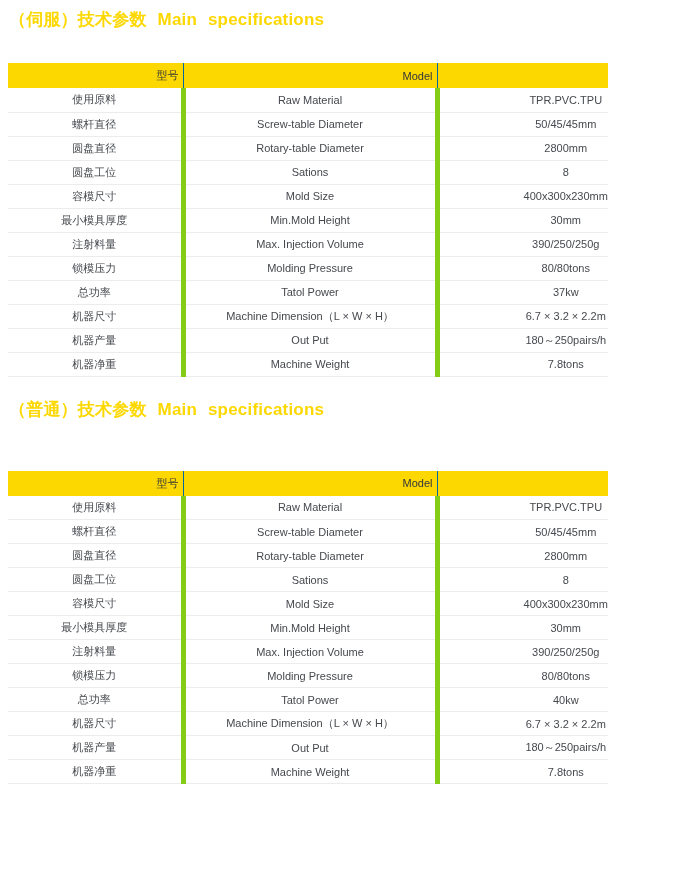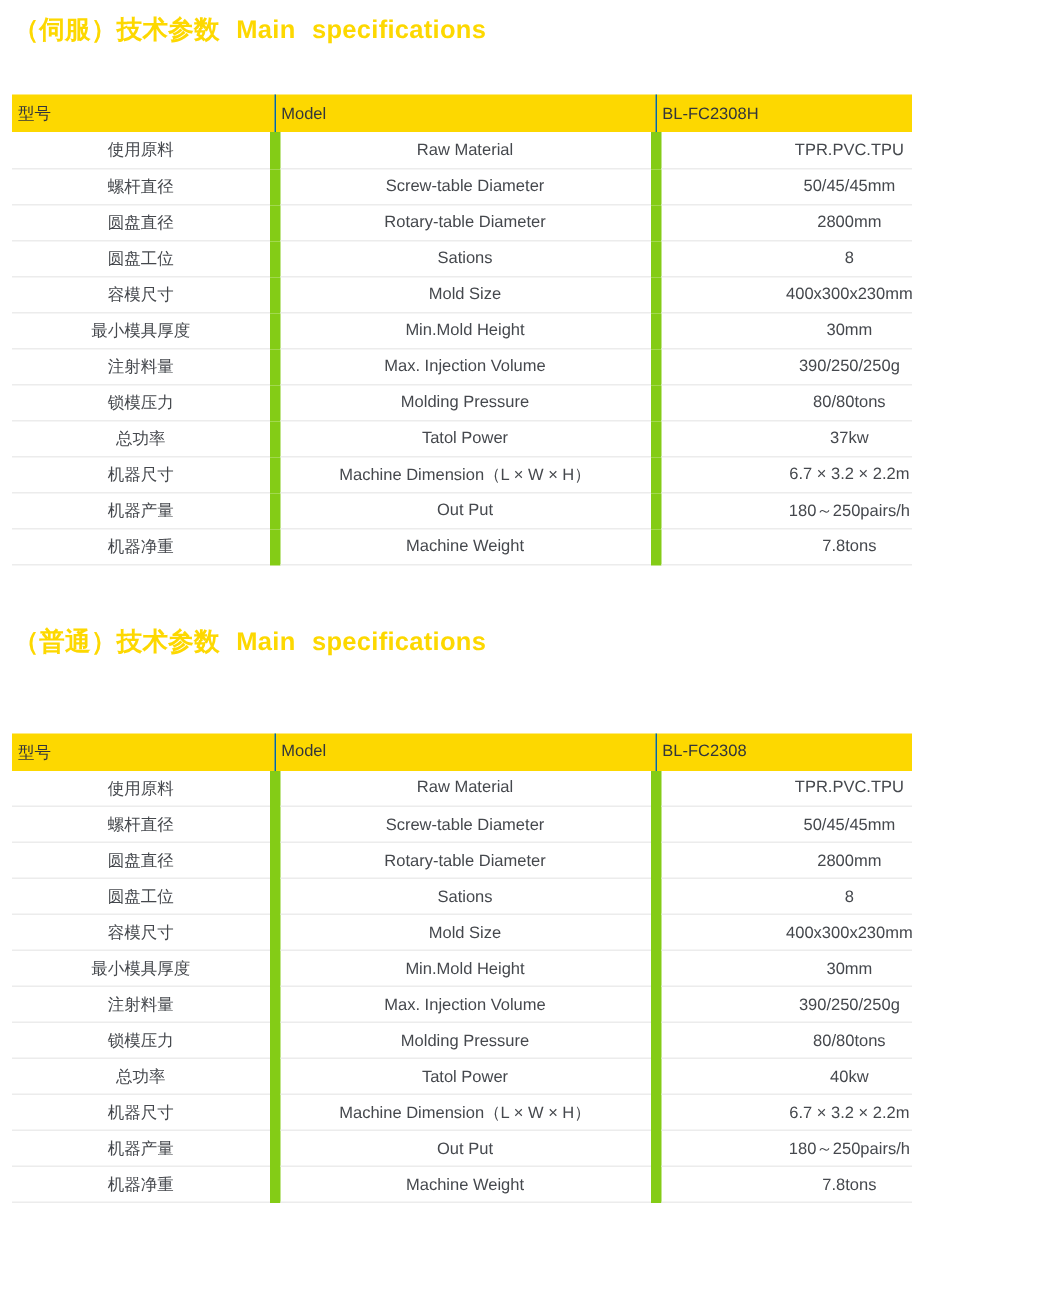--- a/index.html
+++ b/index.html
@@ -19,55 +19,55 @@
   .section-title {
     margin: 0 0 0 9px;
     font-size: 17px;
     font-weight: bold;
     line-height: 22px;
     color: var(--accent, #fdd800);
     word-spacing: 6px;
     letter-spacing: 0.2px;
   }
   .section-title.first { padding-top: 9px; }
-  .section-title.second { margin-top: 40px; }
+  .section-title.second { margin-top: 22px; }
   .spec-table {
     width: 684px;
     margin: 0 0 0 8px;
     border-collapse: collapse;
     table-layout: fixed;
   }
   .spec-table.first { margin-top: 32px; }
   .spec-table.second { margin-top: 50px; }
   .col-cn { width: 175px; }
   .col-en { width: 254px; }
   .col-val { width: 255px; }
   .spec-table th {
     background: var(--accent, #fdd800);
     height: 25px;
     font-size: 11px;
     font-weight: 400;
     color: #33363b;
-    text-align: left;
+    text-align: right;
     vertical-align: middle;
     padding: 0 4px;
   }
   .spec-table th + th { border-left: 1px solid #0369a1; }
   .spec-table td {
     height: 24px;
     font-size: 11px;
     color: #45484d;
     text-align: center;
     vertical-align: middle;
     border-bottom: 1px solid #ececec;
     padding: 0 4px;
     white-space: nowrap;
     overflow: hidden;
   }
-  .spec-table td + td { border-left: 7px solid #84cc16; }
+  .spec-table td + td { border-left: 5px solid #84cc16; }
 </style>
 </head>
 <body>
 
 <div class="page">
 
   <section>
     <h2 class="section-title first">（伺服）技术参数 Main specifications</h2>
     <table class="spec-table first">
       <colgroup>

